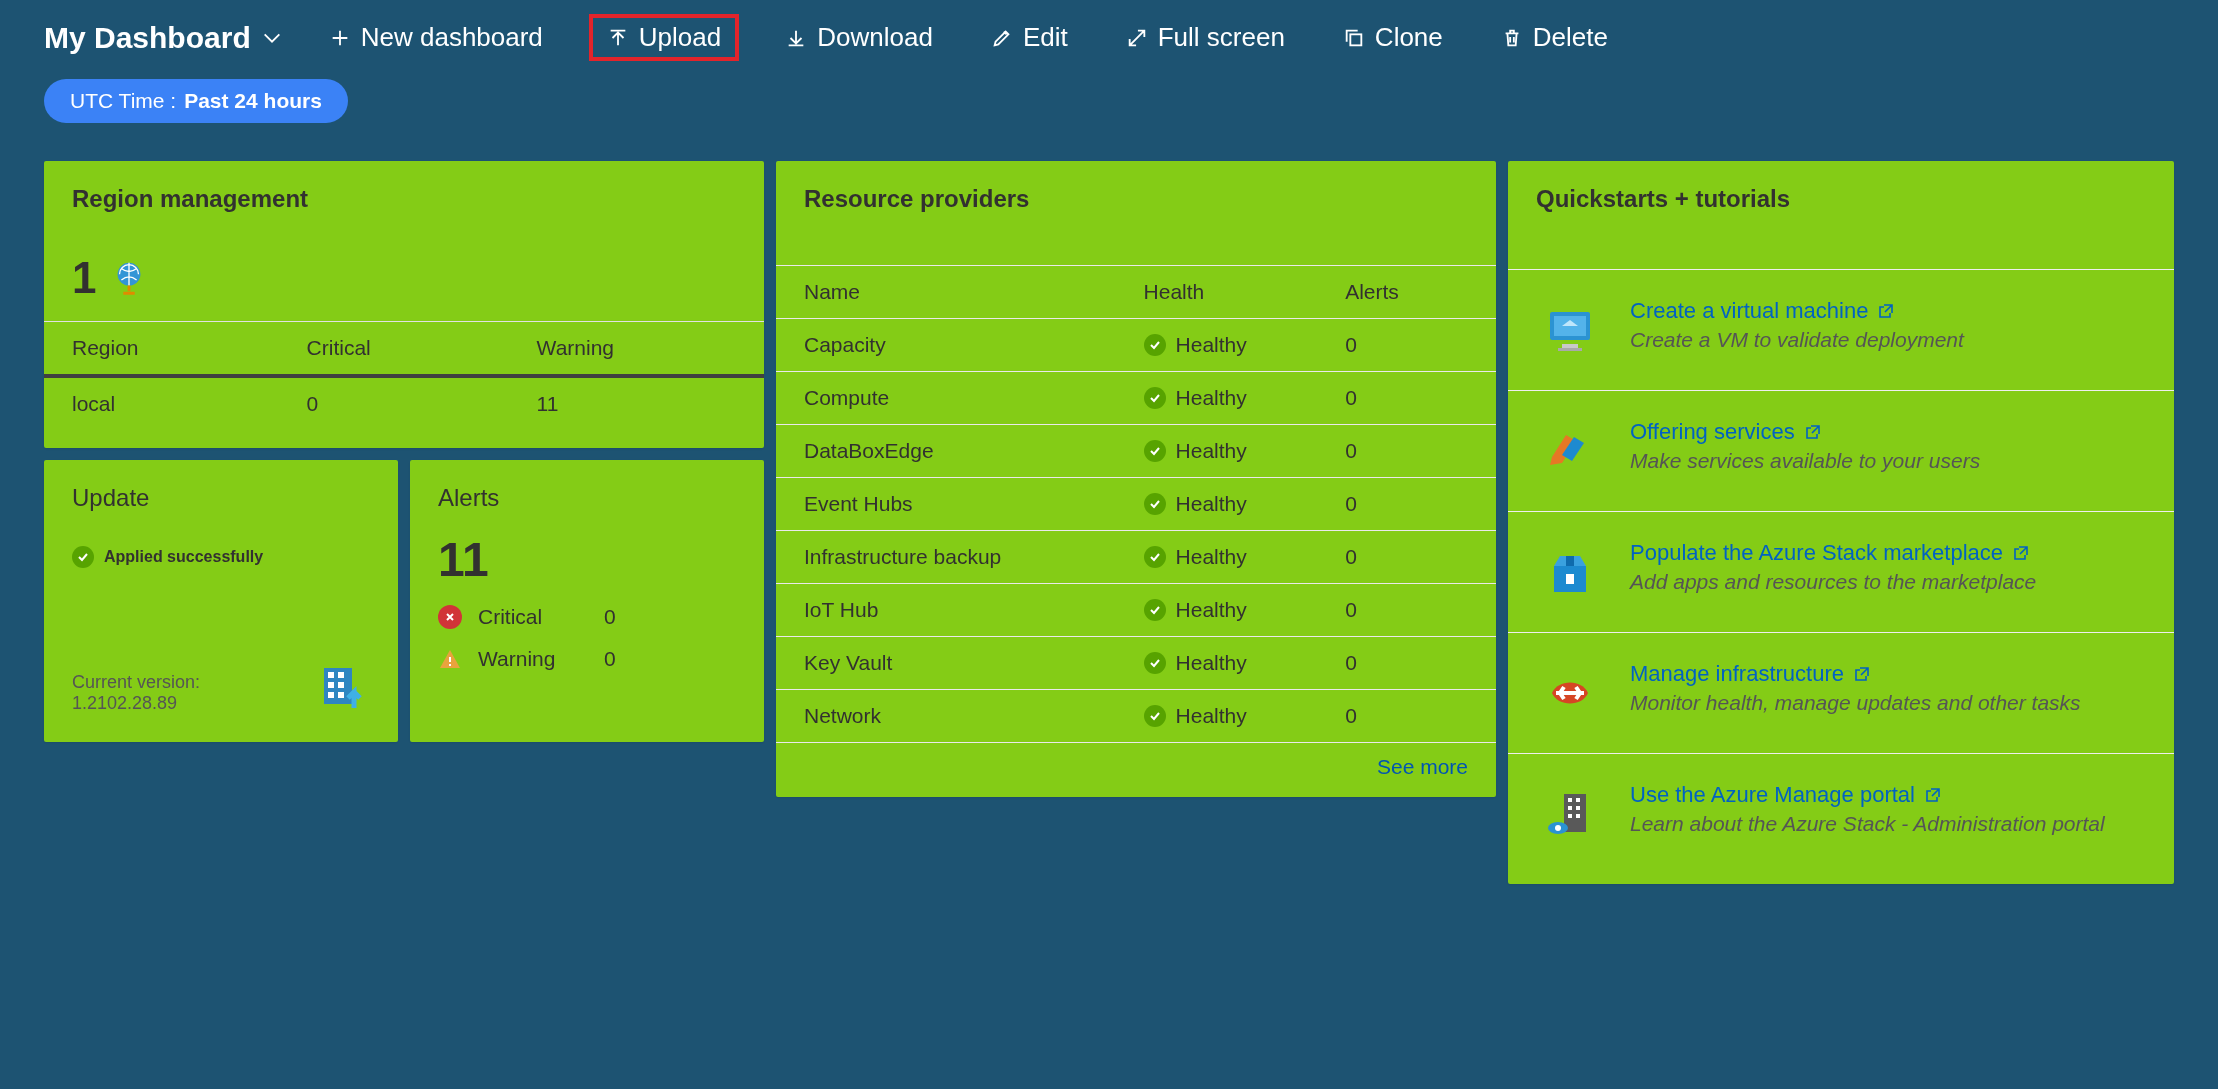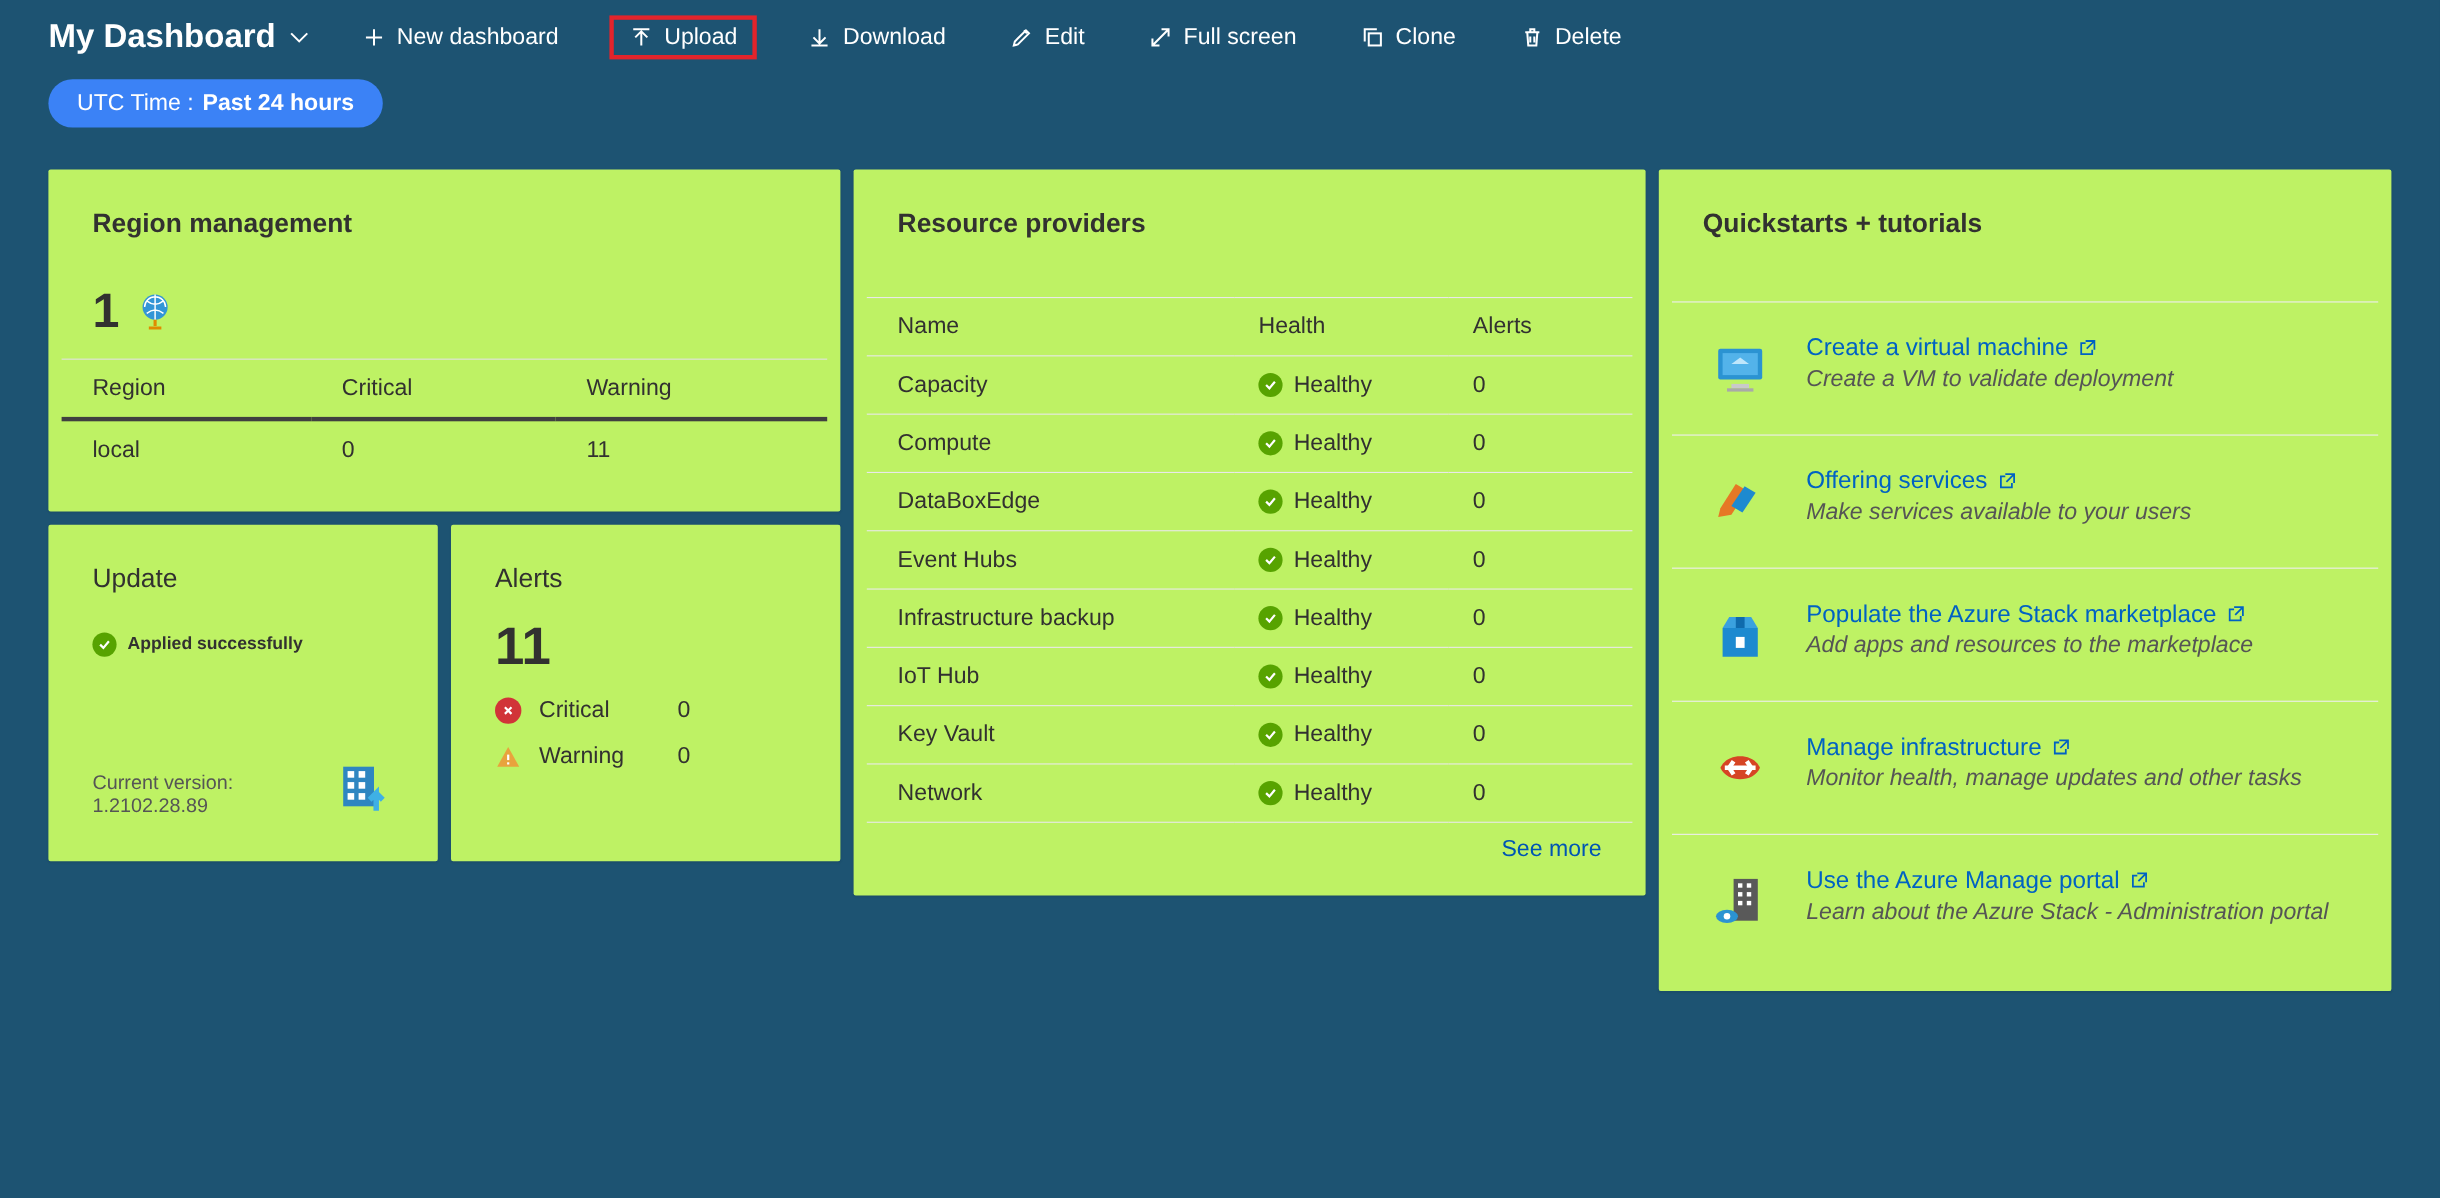--- a/index.html
+++ b/index.html
@@ -25,21 +25,21 @@
     gap: 10px;
     font-size: 30px;
     font-weight: 600;
     cursor: pointer;
   }
   .chev-down { width: 22px; height: 22px; }
   .toolbar-btn {
     display: flex;
     align-items: center;
     gap: 10px;
-    font-size: 21px;
+    font-size: 26px;
     padding: 6px 12px;
     cursor: pointer;
   }
   .highlight-box {
     border: 4px solid #e3242b;
     padding: 4px 14px;
   }
   .icon { width: 22px; height: 22px; display:inline-block; }
   .time-pill-row { padding: 18px 44px; }
   .time-pill {
@@ -54,23 +54,23 @@
   .time-pill .bold { font-weight: 700; }
   .grid {
     display: flex;
     gap: 12px;
     padding: 20px 44px;
   }
   .col-left { display: flex; flex-direction: column; gap: 12px; width: 720px; }
   .col-mid { width: 720px; }
   .col-right { flex: 1; }
   .card {
-    background: #bef264;
+    background: #84cc16;
     border-radius: 2px;
-    padding: 12px;
+    padding: 0;
     box-shadow: 0 1px 2px rgba(0,0,0,0.08);
   }
   .card-title {
     font-size: 24px;
     font-weight: 600;
     padding: 24px 28px 16px 28px;
   }
   .region-big {
     display: flex;
     align-items: center;

